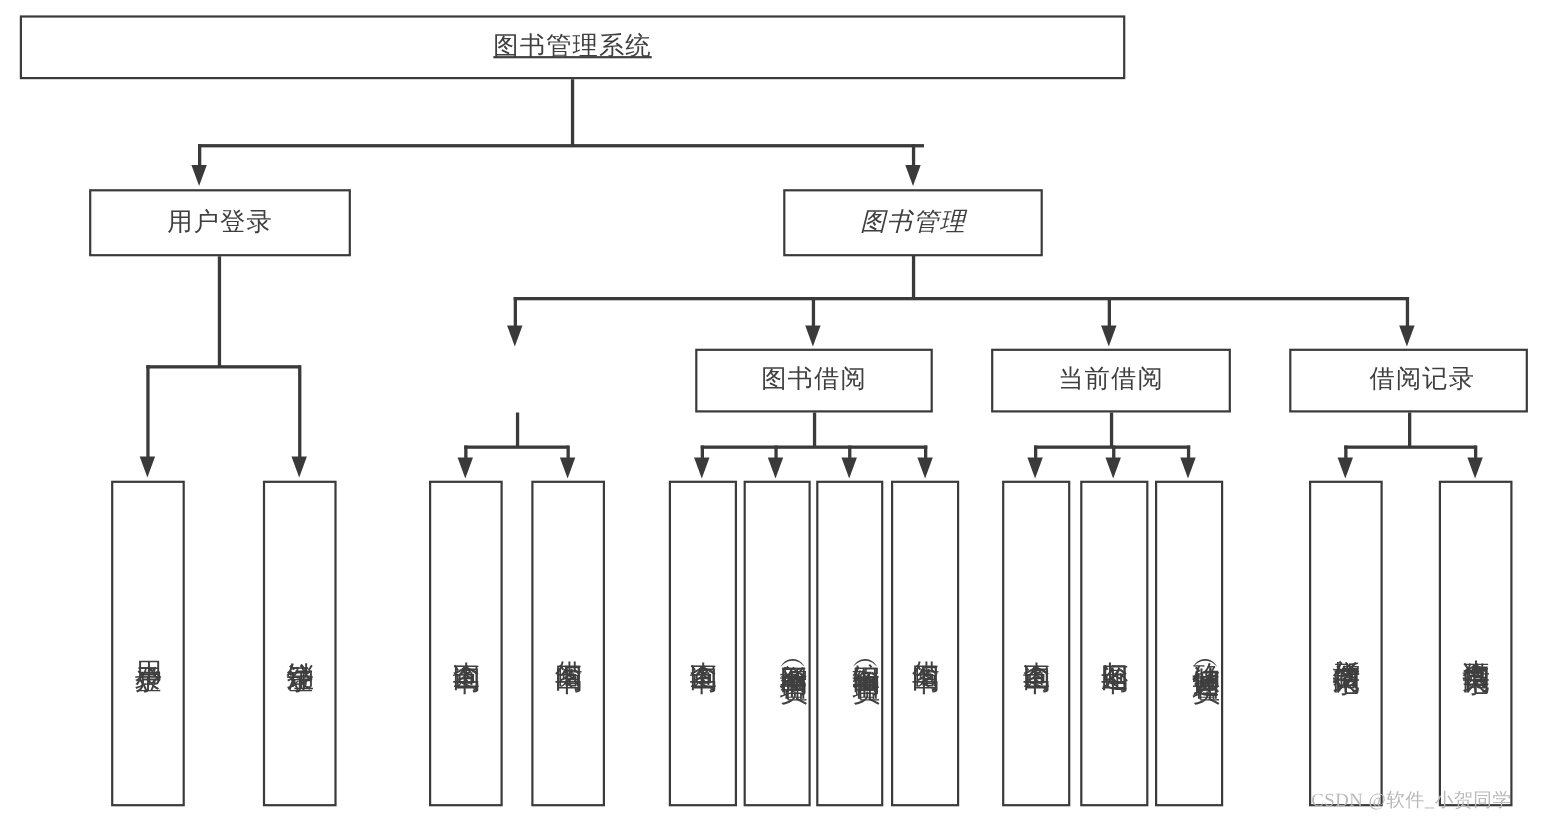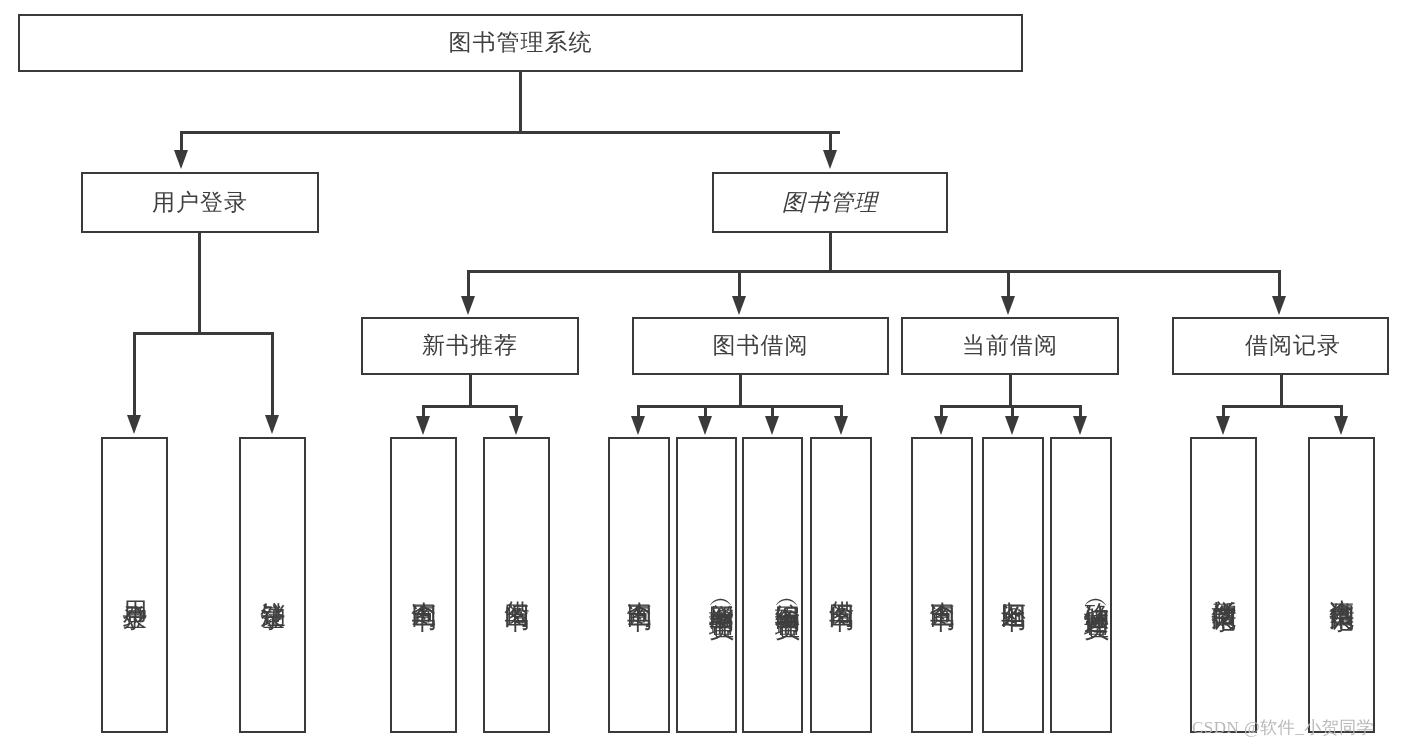--- a/index.html
+++ b/index.html
@@ -68,21 +68,21 @@
     white-space:nowrap;
     letter-spacing:.5px;
     font-family:Liberation Serif, serif;
   }
 </style>
 </head>
 <body>
 
 <div id="canvas">
 
-  <div class="node h" id="n-root" style="left: 18px; top: 14px; width: 1005px; height: 58px;">
+  <div class="node h" id="n-root" style="left: 18px; top: 14px; width: 1005px; height: 58px; text-decoration: underline;">
     <span class="txt">图书管理系统</span>
   </div>
 
   <div class="ln vln" style="left:519px;top:72px;height:61px;"></div>
   <div class="ln hln" style="left:180px;top:131px;width:660px;"></div>
   <div class="ln vln" style="left:180px;top:131px;height:20px;"></div>
   <div class="ln vln" style="left:829px;top:131px;height:20px;"></div>
   <div class="arrow" style="left:174px;top:150px;"></div>
   <div class="arrow" style="left:823px;top:150px;"></div>
 
@@ -104,24 +104,21 @@
   <div class="ln hln" style="left:467px;top:270px;width:813px;"></div>
   <div class="ln vln" style="left:467px;top:270px;height:27px;"></div>
   <div class="ln vln" style="left:738px;top:270px;height:27px;"></div>
   <div class="ln vln" style="left:1007px;top:270px;height:27px;"></div>
   <div class="ln vln" style="left:1278px;top:270px;height:27px;"></div>
   <div class="arrow" style="left:461px;top:296px;"></div>
   <div class="arrow" style="left:732px;top:296px;"></div>
   <div class="arrow" style="left:1001px;top:296px;"></div>
   <div class="arrow" style="left:1272px;top:296px;"></div>
 
-  <div class="node h" id="n-l3-0" style="left: 361px; top: 317px; width: 218px; height: 58px;">
-    <span class="txt">新书推荐</span>
-  </div>
-  <div class="node h" id="n-l3-1" style="left: 632px; top: 317px; width: 257px; height: 58px;">
+  <div class="node h" id="n-l3-1" style="left: 632px; top: 317px; width: 216px; height: 58px;">
     <span class="txt">图书借阅</span>
   </div>
   <div class="node h" id="n-l3-2" style="left: 901px; top: 317px; width: 218px; height: 58px;">
     <span class="txt">当前借阅</span>
   </div>
   <div class="node h" id="n-l3-3" style="left: 1172px; top: 317px; width: 217px; height: 58px; padding-left: 25px;">
     <span class="txt">借阅记录</span>
   </div>
 
   <div class="ln vln" style="left:469px;top:375px;height:32px;"></div>

